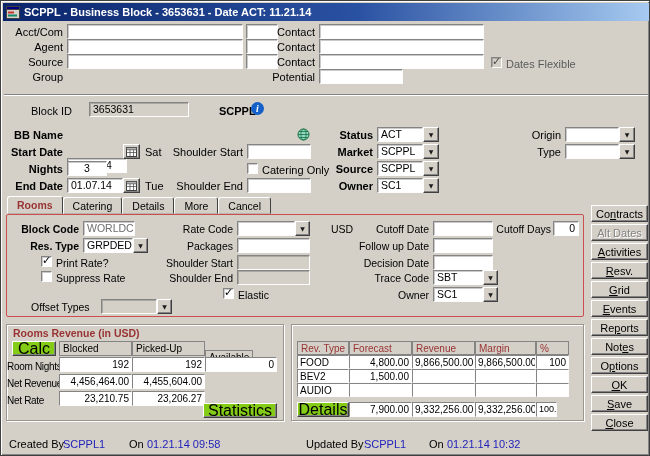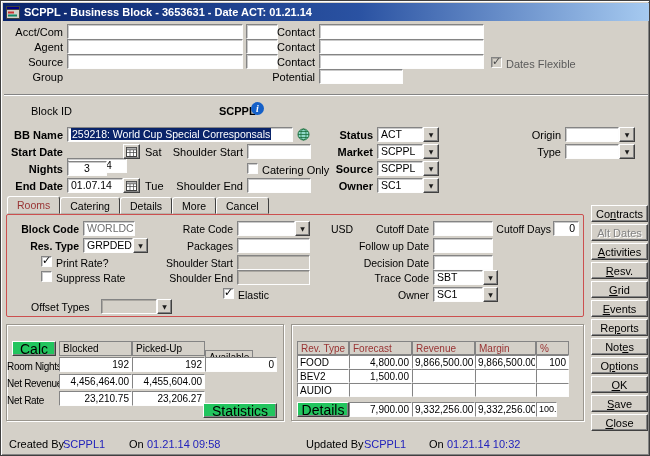--- a/index.html
+++ b/index.html
@@ -11,29 +11,29 @@
   .s{font-size:10.5px}
   .r{text-align:right}
   .b{font-weight:bold}
   .fld{position:absolute;height:15px;background:#fff;border:1px solid;border-color:#848484 #fdfdfd #fdfdfd #848484;box-shadow:inset 1px 1px 0 rgba(64,64,64,.28);font-size:10.5px;line-height:13px;padding:0 3px;color:#000;white-space:nowrap;overflow:hidden}
   .fld.gray{background:#d4d0c8}
   .fld.dimtext{color:#6e6e6e}
   .num{text-align:right}
   .ctr{text-align:center}
   .sel{background:#0a246a;color:#fff;padding:0 1px}
   .dbtn{position:absolute;width:16px;height:15px;background:#d4d0c8;border:1px solid;border-color:#fff #404040 #404040 #fff;box-shadow:inset -1px -1px 0 #848484;display:flex;align-items:center;justify-content:center;font-family:"DejaVu Sans",sans-serif;font-size:6px;color:#1a1a1a;cursor:default}
-  .btn{position:absolute;background:#22c55e;border:1px solid;border-color:#fff #404040 #404040 #fff;box-shadow:inset -1px -1px 0 #848484;font-size:14px;display:flex;align-items:center;justify-content:center;cursor:default}
+  .btn{position:absolute;background:#84cc16;border:1px solid;border-color:#fff #404040 #404040 #fff;box-shadow:inset -1px -1px 0 #848484;font-size:16px;display:flex;align-items:center;justify-content:center;cursor:default}
   .cb{position:absolute;width:11px;height:11px;background:#fff;border:1px solid;border-color:#848484 #fdfdfd #fdfdfd #848484;box-shadow:inset 1px 1px 0 rgba(64,64,64,.28)}
   .cb.checked::after{content:"✓";position:absolute;left:0;top:-3px;font:bold 11px "DejaVu Sans",sans-serif;color:#000}
   .cb.dim{background:#d4d0c8}
   .cb.dim.checked::after{color:#4a4a4a}
   .groove{position:absolute;height:2px;border-top:1px solid #848484;border-bottom:1px solid #fff}
   .tabs{position:absolute;left:6px;top:195px;display:flex;align-items:flex-end;height:18px}
   .tab{height:17px;line-height:16px;padding:0 9px;background:#d4d0c8;border:1px solid;border-color:#fff #404040 #b8b4ac #fff;border-radius:3px 3px 0 0;font-size:10.5px;cursor:default;white-space:nowrap}
-  .tab.active{height:18px;font-weight:normal;color:#993333}
+  .tab.active{height:18px;font-weight:bold;color:#993333}
   .panel{position:absolute;left:5px;top:213px;width:578px;height:103px;border:1px solid #cc4f4f;border-radius:2px}
   .grpbox{position:absolute;border:1px solid #9a968e;box-shadow:inset 1px 1px 0 #fff,1px 1px 0 #fff}
   .sectitle{position:absolute;font-weight:bold;font-size:10.5px;color:#993333;white-space:nowrap}
   .hcell{position:absolute;height:15px;background:#d4d0c8;border:1px solid #848484;font-size:10px;line-height:13px;padding:0 3px;white-space:nowrap;overflow:hidden}
   .hcell.m{color:#993333}
   .tcell{position:absolute;height:15px;background:#fff;border:1px solid;border-color:#848484 #fdfdfd #fdfdfd #848484;font-size:10px;line-height:13px;padding:0 2px;white-space:nowrap;overflow:hidden}
   .sidebar{position:absolute;left:590px;top:204px;width:58px}
   .sbtn{width:57px;height:17px;margin-bottom:2px;background:#d4d0c8;border:1px solid;border-color:#fff #404040 #404040 #fff;box-shadow:inset -1px -1px 0 #848484;font-size:11px;display:flex;align-items:center;justify-content:center;cursor:default;white-space:nowrap}
   .sbtn.disabled{color:#848484;text-shadow:1px 1px 0 #fff}
   .u{text-decoration:underline}
@@ -48,21 +48,21 @@
 
   <div class="titlebar">
     <span style="display:inline-flex">
       <svg width="14" height="13" viewBox="0 0 14 13">
           <rect x="0.5" y="0.5" width="13" height="12" fill="#d4d0c8" stroke="#404040"></rect>
           <rect x="0.5" y="0.5" width="13" height="3" fill="#000080" stroke="#404040"></rect>
           <rect x="2" y="5.5" width="6" height="2" fill="#cc3333"></rect>
           <rect x="2" y="8.5" width="9" height="2" fill="#118866"></rect>
         </svg>
     </span>
-    <span>SCPPL - Business Block - 3653631 - Date ACT: 01.21.14</span>
+    <span>SCPPL - Business Block - 3653631 - Date ACT: 11.21.14</span>
   </div>
 
   <div class="lbl r" style="left:2px;top:25px;width:60px">Acct/Com</div>
   <div class="fld" style="left:66px;top:23px;width:176px"></div>
   <div class="fld" style="left:245px;top:23px;width:32px"></div>
   <div class="lbl r" style="left:270px;top:25px;width:44px">Contact</div>
   <div class="fld" style="left:318px;top:23px;width:165px"></div>
 
   <div class="lbl r" style="left:2px;top:40px;width:60px">Agent</div>
   <div class="fld" style="left:66px;top:38px;width:176px"></div>
@@ -78,25 +78,25 @@
   <span class="cb dim checked" style="left:490px;top:56px"></span>
   <div class="lbl" style="left:505px;top:57px;color:#5a5a5a">Dates Flexible</div>
 
   <div class="lbl r" style="left:2px;top:70px;width:60px">Group</div>
   <div class="lbl r" style="left:264px;top:70px;width:50px">Potential</div>
   <div class="fld" style="left:318px;top:68px;width:84px"></div>
 
   <div class="groove" style="left:3px;top:93px;width:644px"></div>
 
   <div class="lbl" style="left:30px;top:104px">Block ID</div>
+  <div class="fld gray" style="left:88px;top:101px;width:100px">3653631</div>
   <div class="lbl b" style="left:218px;top:104px">SCPPL</div>
   <span class="info" style="left:250px;top:101px">i</span>
 
   <div class="lbl b r" style="left:2px;top:128px;width:60px">BB Name</div>
-  <div class="fld" style="left:66px;top:126px;width:226px"><span class="sel">259218: World Cup Special Corresponsals</span></div>
   <span class="icon" style="left:296px;top:127px">
     <svg width="13" height="13" viewBox="0 0 13 13">
         <circle cx="6.5" cy="6.5" r="5.5" fill="#8fd8c8" stroke="#1a6f3c"></circle>
         <ellipse cx="6.5" cy="6.5" rx="2.6" ry="5.5" fill="none" stroke="#1a6f3c" stroke-width="0.8"></ellipse>
         <path d="M1 6.5h11 M2 3.5h9 M2 9.5h9" stroke="#1a6f3c" stroke-width="0.8"></path>
       </svg>
   </span>
   <div class="lbl b r" style="left:322px;top:128px;width:50px">Status</div>
   <div class="fld" style="left:376px;top:126px;width:46px">ACT</div>
   <span class="dbtn" style="left:422px;top:126px">▼</span>
@@ -195,20 +195,21 @@
   <div class="lbl s" style="left:237px;top:288px">Elastic</div>
   <div class="lbl r s" style="left:352px;top:288px;width:76px">Owner</div>
   <div class="fld" style="left:432px;top:286px;width:50px">SC1</div>
   <span class="dbtn" style="left:482px;top:286px;width:15px">▼</span>
 
   <div class="lbl s" style="left:30px;top:300px">Offset Types</div>
   <div class="fld gray" style="left:100px;top:298px;width:56px"></div>
   <span class="dbtn" style="left:156px;top:298px;width:15px">▼</span>
 
   <div class="grpbox" style="left:5px;top:323px;width:278px;height:97px"></div>
+  <div class="sectitle" style="left:12px;top:326px">Rooms Revenue (in USD)</div>
   <div class="btn" style="left:11px;top:340px;width:44px;height:15px">Calc</div>
   <div class="hcell" style="left:58px;top:340px;width:73px">Blocked</div>
   <div class="hcell" style="left:131px;top:340px;width:73px">Picked-Up</div>
   <div class="hcell" style="left:204px;top:349px;width:48px">Available</div>
 
   <div class="lbl" style="left:6px;top:359px;font-size:10px;letter-spacing:-0.3px">Room Nights</div>
   <div class="tcell num" style="left:58px;top:356px;width:73px">192</div>
   <div class="tcell num" style="left:131px;top:356px;width:73px">192</div>
   <div class="tcell num" style="left:204px;top:356px;width:72px">0</div>
 

